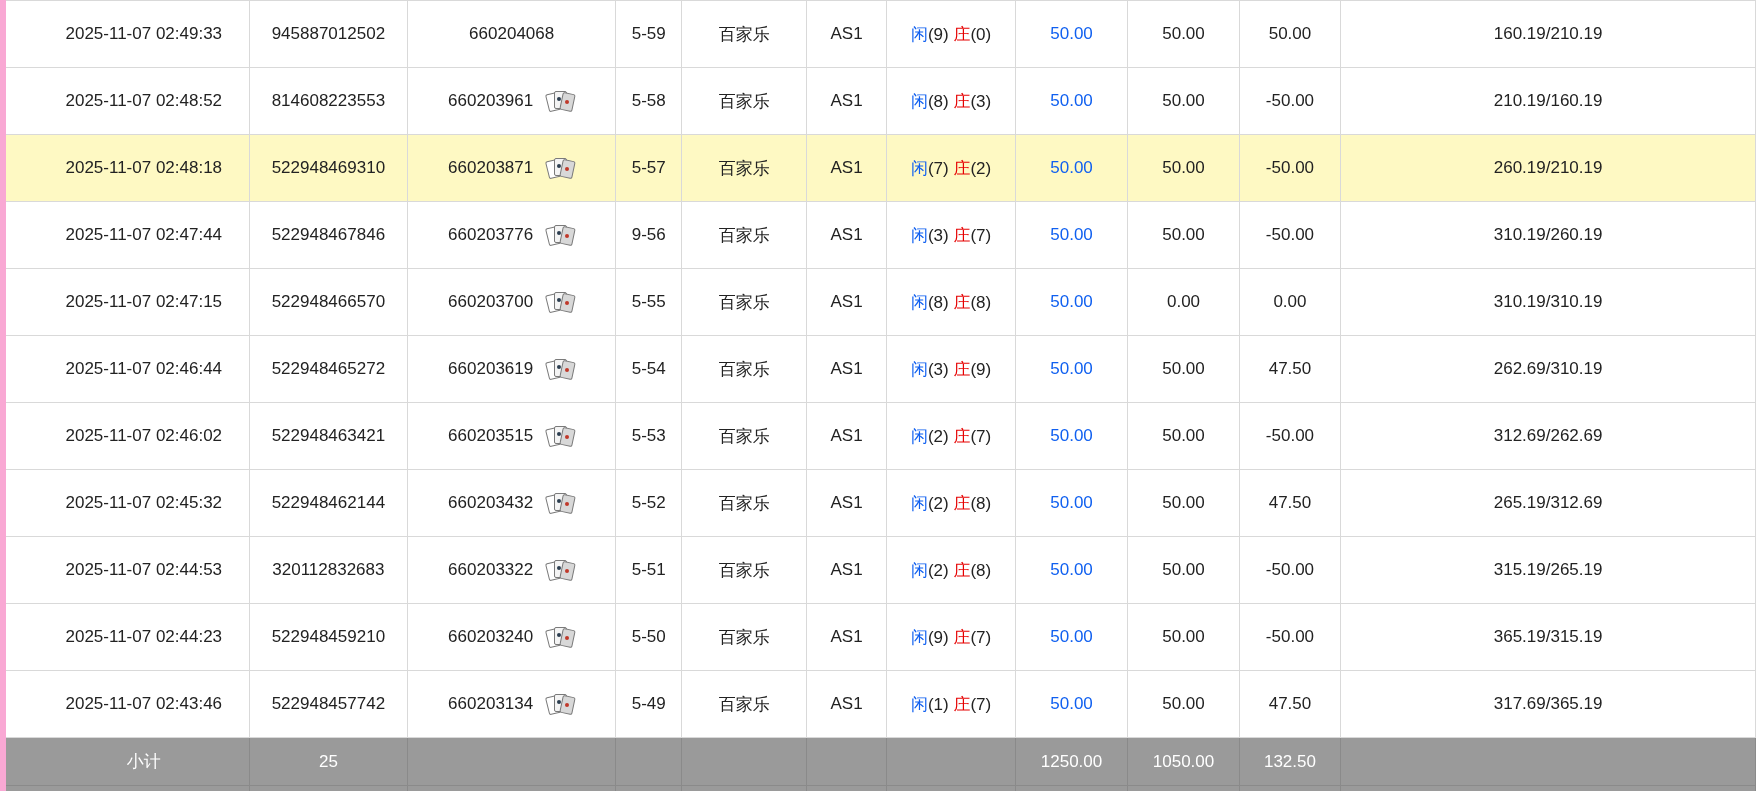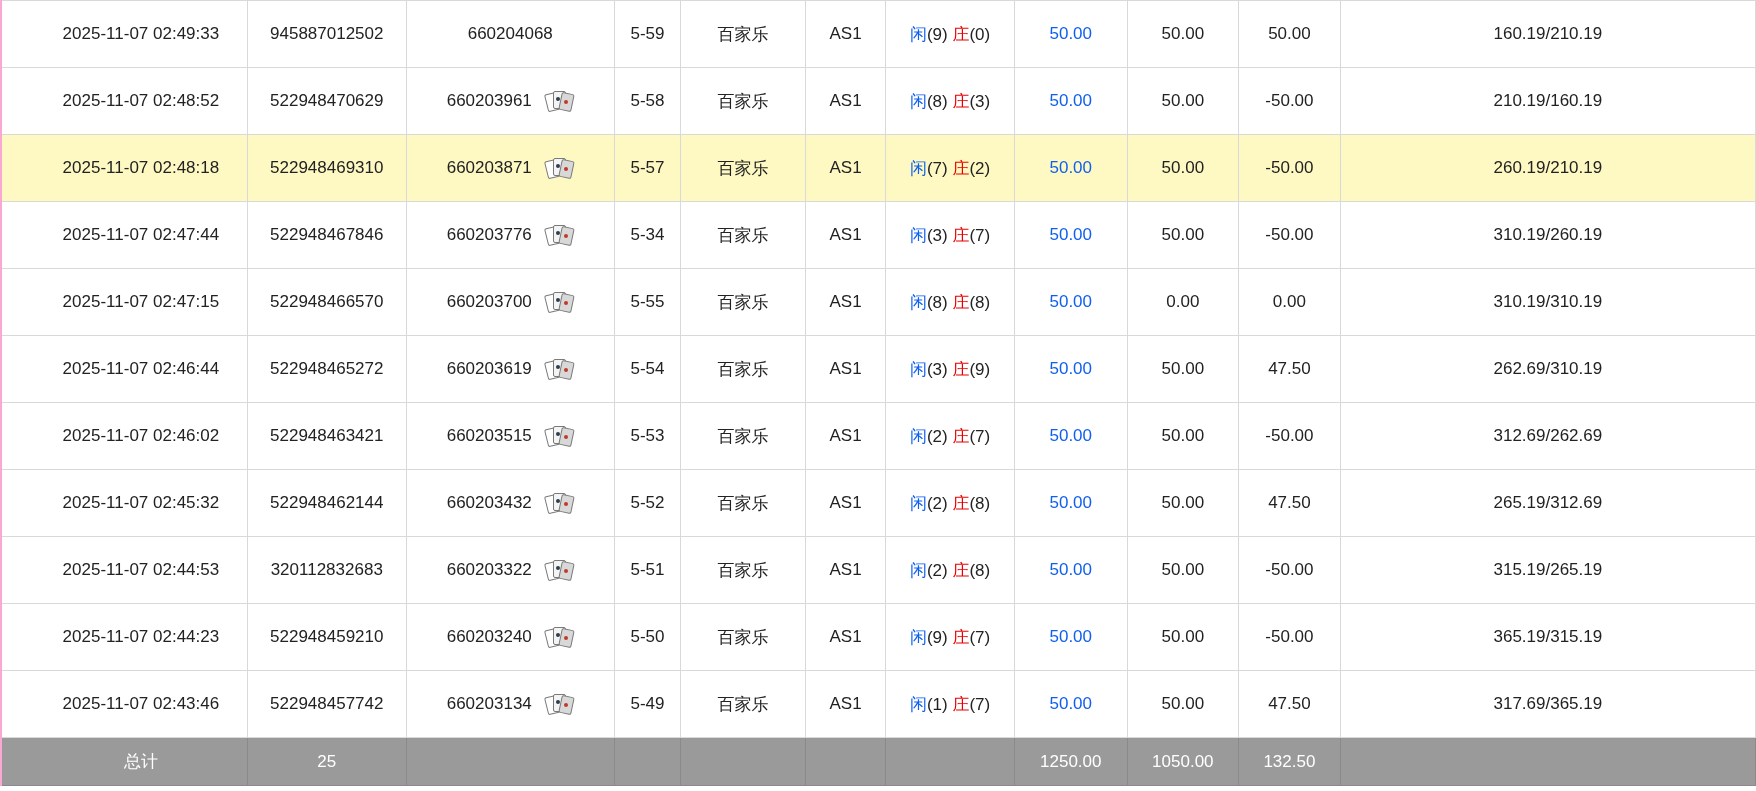--- a/index.html
+++ b/index.html
@@ -26,21 +26,21 @@
     height: 67px;
     font-size: 17px;
     color: #222222;
     text-align: center;
     vertical-align: middle;
     padding: 0 8px;
     white-space: nowrap;
     overflow: hidden;
   }
   table.bet-table tr td:first-child {
-    border-left: 2px solid #f9a8d4;
+    border-left: 6px solid #f9a8d4;
     padding-left: 41px;
   }
   table.bet-table tr:first-child td {
     border-top: 1px solid #d9d9d9;
   }
   tr.row-highlight td {
     background: #fef9c3;
   }
   .col-time      { width: 245px; }
   .col-betid     { width: 158px; }
@@ -138,21 +138,21 @@
           <td class="col-game">百家乐</td>
           <td class="col-table">AS1</td>
           <td class="col-result"><span class="blue">闲</span><span class="dark">(9)</span> <span class="red">庄</span><span class="dark">(0)</span></td>
           <td class="col-amount"><span class="blue">50.00</span></td>
           <td class="col-valid">50.00</td>
           <td class="col-winloss dark">50.00</td>
           <td class="col-balance">160.19/210.19</td>
         </tr>
         <tr class="">
           <td class="col-time">2025-11-07 02:48:52</td>
-          <td class="col-betid">522948470629</td>
+          <td class="col-betid">814608223553</td>
           <td class="col-round round-cell"><span class="round-inner">
               <span>660203961</span>
               <span class="card-icon">
                 <span class="c1"></span>
                 <span class="c2"></span>
                 <span class="c3"></span>
                 <span class="pip2"></span>
                 <span class="pip"></span>
               </span>
             </span></td>
@@ -193,21 +193,21 @@
           <td class="col-round round-cell"><span class="round-inner">
               <span>660203776</span>
               <span class="card-icon">
                 <span class="c1"></span>
                 <span class="c2"></span>
                 <span class="c3"></span>
                 <span class="pip2"></span>
                 <span class="pip"></span>
               </span>
             </span></td>
-          <td class="col-shoe">5-34</td>
+          <td class="col-shoe">9-56</td>
           <td class="col-game">百家乐</td>
           <td class="col-table">AS1</td>
           <td class="col-result"><span class="blue">闲</span><span class="dark">(3)</span> <span class="red">庄</span><span class="dark">(7)</span></td>
           <td class="col-amount"><span class="blue">50.00</span></td>
           <td class="col-valid">50.00</td>
           <td class="col-winloss red">-50.00</td>
           <td class="col-balance">310.19/260.19</td>
         </tr>
         <tr class="">
           <td class="col-time">2025-11-07 02:47:15</td>
@@ -355,20 +355,33 @@
               </span>
             </span></td>
           <td class="col-shoe">5-49</td>
           <td class="col-game">百家乐</td>
           <td class="col-table">AS1</td>
           <td class="col-result"><span class="blue">闲</span><span class="dark">(1)</span> <span class="red">庄</span><span class="dark">(7)</span></td>
           <td class="col-amount"><span class="blue">50.00</span></td>
           <td class="col-valid">50.00</td>
           <td class="col-winloss dark">47.50</td>
           <td class="col-balance">317.69/365.19</td>
+        </tr>
+        <tr class="summary">
+          <td class="col-time lbl">小计</td>
+          <td class="col-betid">25</td>
+          <td class="col-round"></td>
+          <td class="col-shoe"></td>
+          <td class="col-game"></td>
+          <td class="col-table"></td>
+          <td class="col-result"></td>
+          <td class="col-amount">1250.00</td>
+          <td class="col-valid">1050.00</td>
+          <td class="col-winloss">132.50</td>
+          <td class="col-balance"></td>
         </tr>
         <tr class="summary">
           <td class="col-time lbl">总计</td>
           <td class="col-betid">25</td>
           <td class="col-round"></td>
           <td class="col-shoe"></td>
           <td class="col-game"></td>
           <td class="col-table"></td>
           <td class="col-result"></td>
           <td class="col-amount">1250.00</td>

